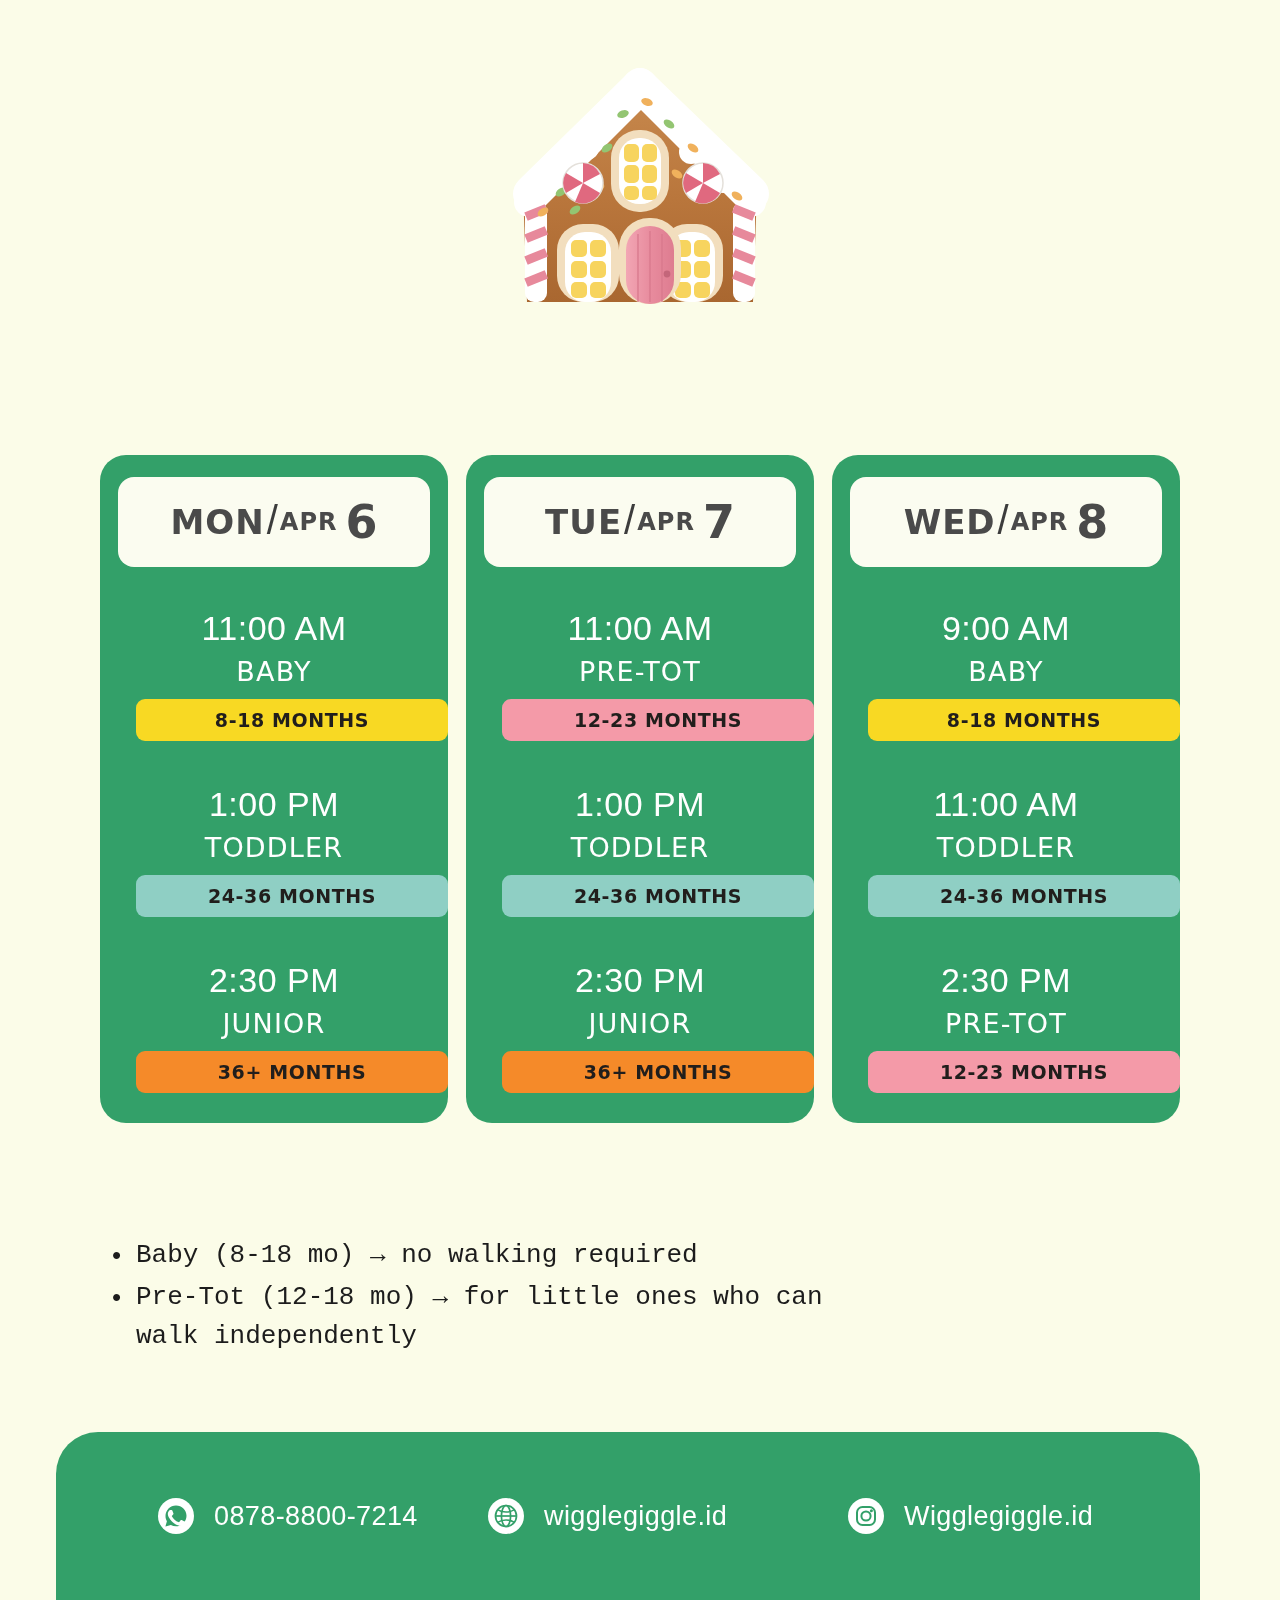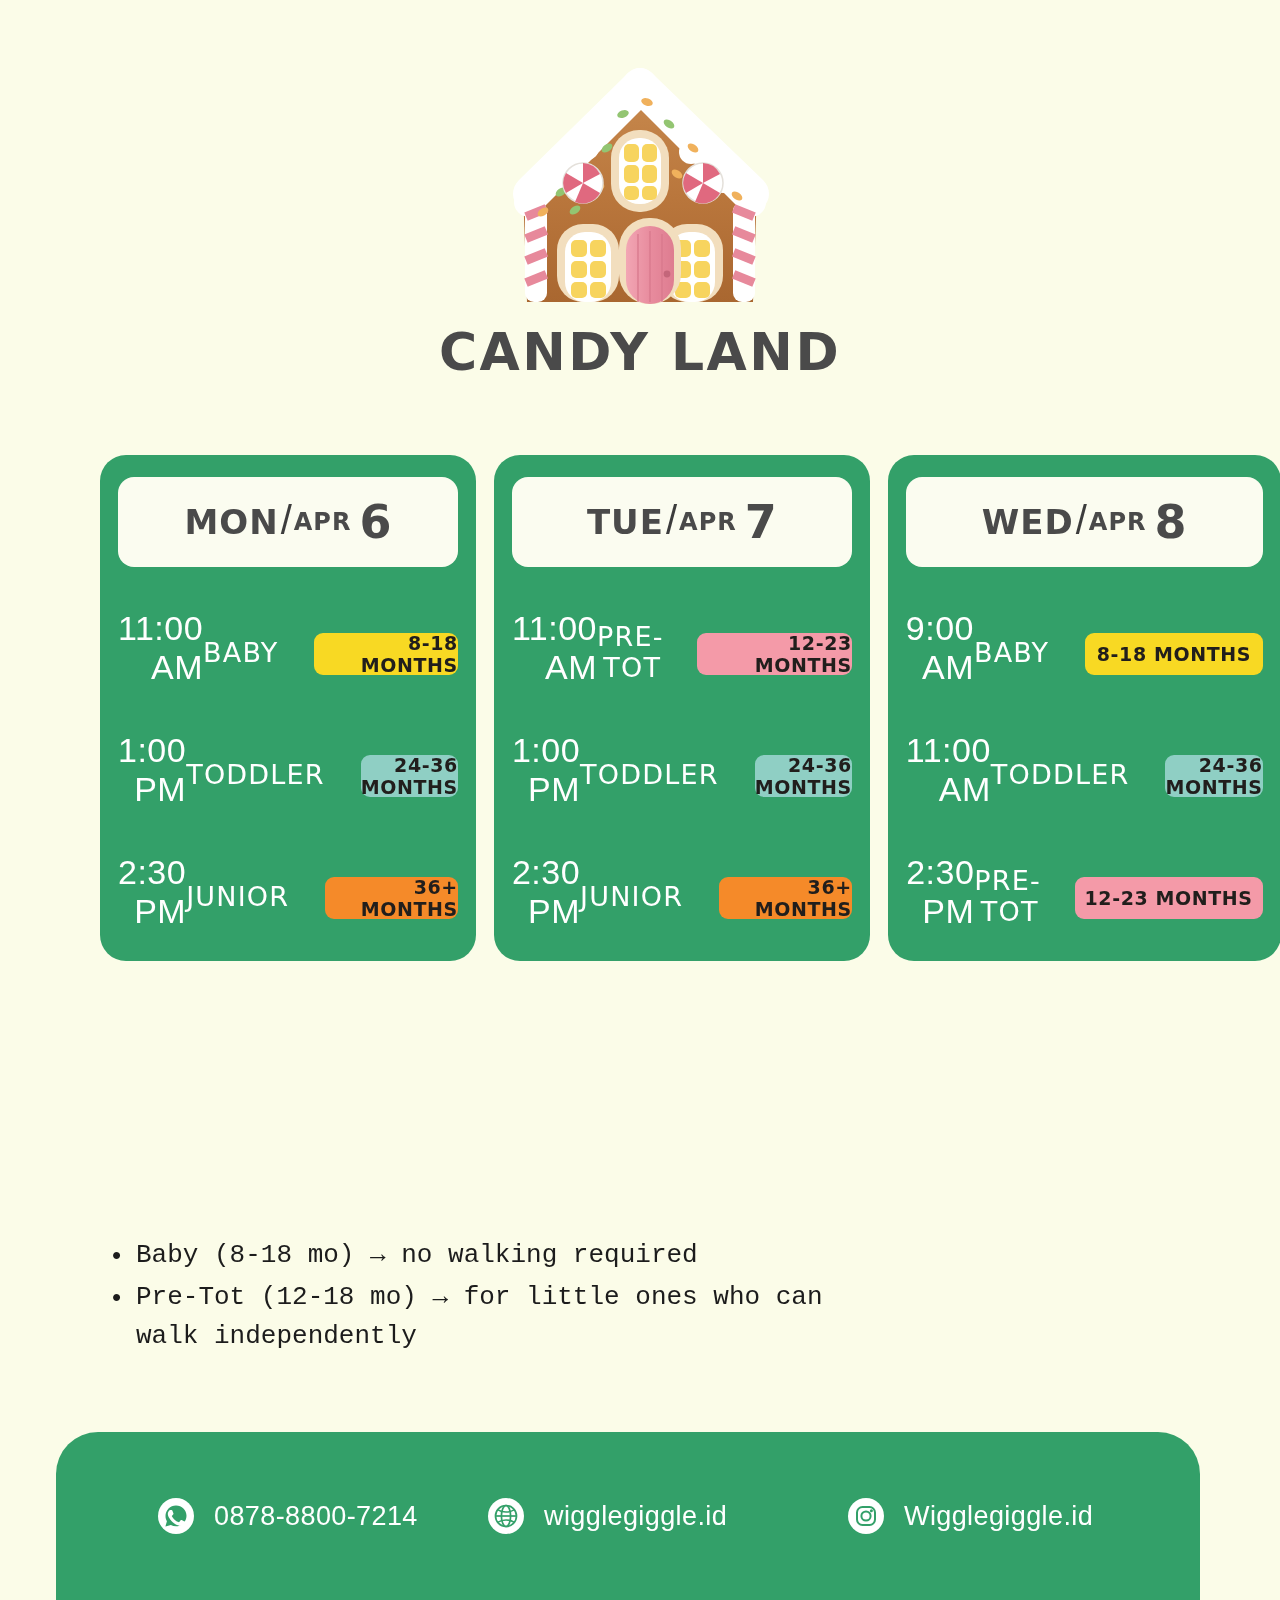--- a/index.html
+++ b/index.html
@@ -89,23 +89,22 @@
     font-weight: 800;
     margin-left: 6px;
     font-family: "DejaVu Sans", sans-serif;
   }
 
   .sessions { width: 100%; }
   .session {
     margin-top: 44px;
     width: 100%;
     display: flex;
-    flex-direction: row;
-    align-items: center;
-    text-align: right;
+    flex-direction: column;
+    align-items: center;
   }
   .session:first-child { margin-top: 42px; }
 
   .s-time {
     font-size: 34px;
     font-weight: 300;
     color: #FFFFFF;
     letter-spacing: 0.5px;
   }
   .s-class {
@@ -297,21 +296,20 @@
       <rect x="124" y="166" width="62" height="86" rx="30" fill="#F2DEBE"></rect>
       <rect x="131" y="174" width="48" height="78" rx="24" fill="url(#doorg)"></rect>
       <g stroke="#D9798D" stroke-width="1.6" opacity="0.8">
         <line x1="143" y1="182" x2="143" y2="250"></line>
         <line x1="155" y1="179" x2="155" y2="250"></line>
         <line x1="167" y1="182" x2="167" y2="250"></line>
       </g>
       <circle cx="172" cy="222" r="3.4" fill="#C4667A"></circle>
     </svg>
   </div>
-  <div class="brand-title">CANDY LAND</div>
 </div>
 
 <div class="schedule">
 
   <div class="day-card">
     <div class="day-header">
       <span class="dh-day">MON</span>
       <span class="dh-slash">/</span>
       <span class="dh-mon">APR</span>
       <span class="dh-date">6</span>

